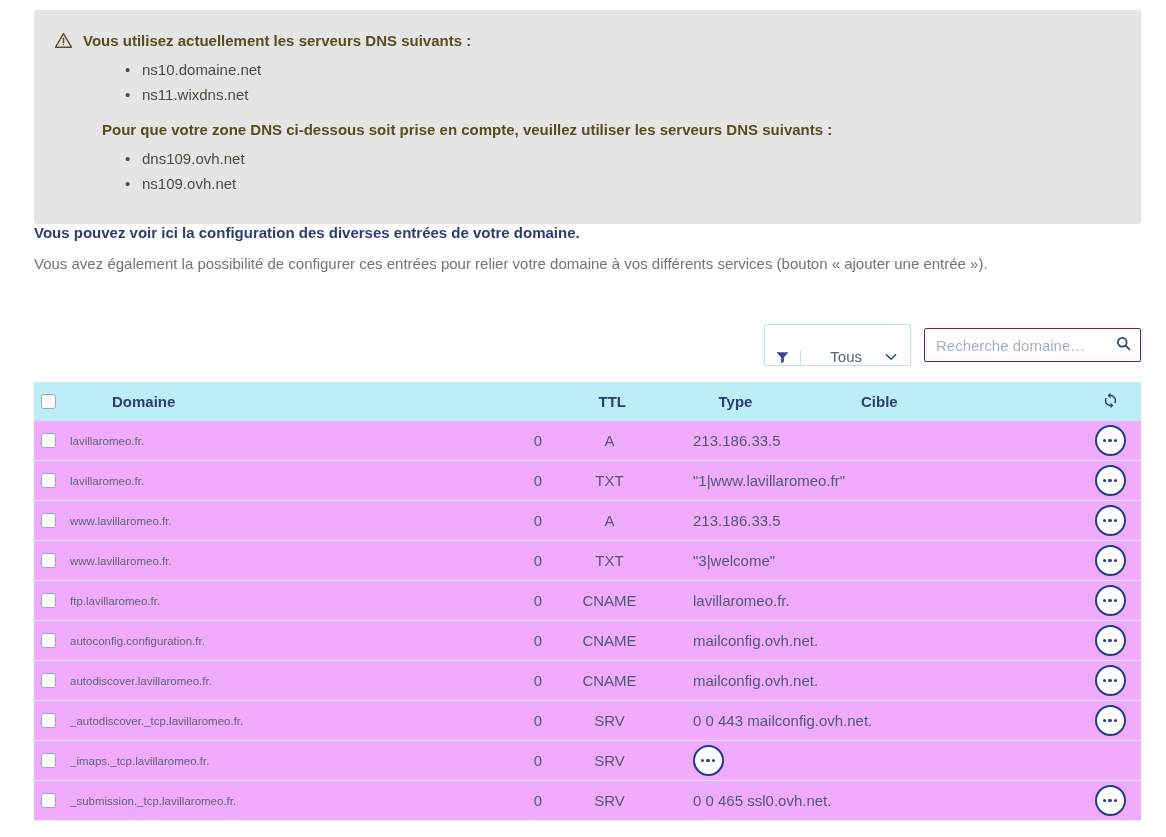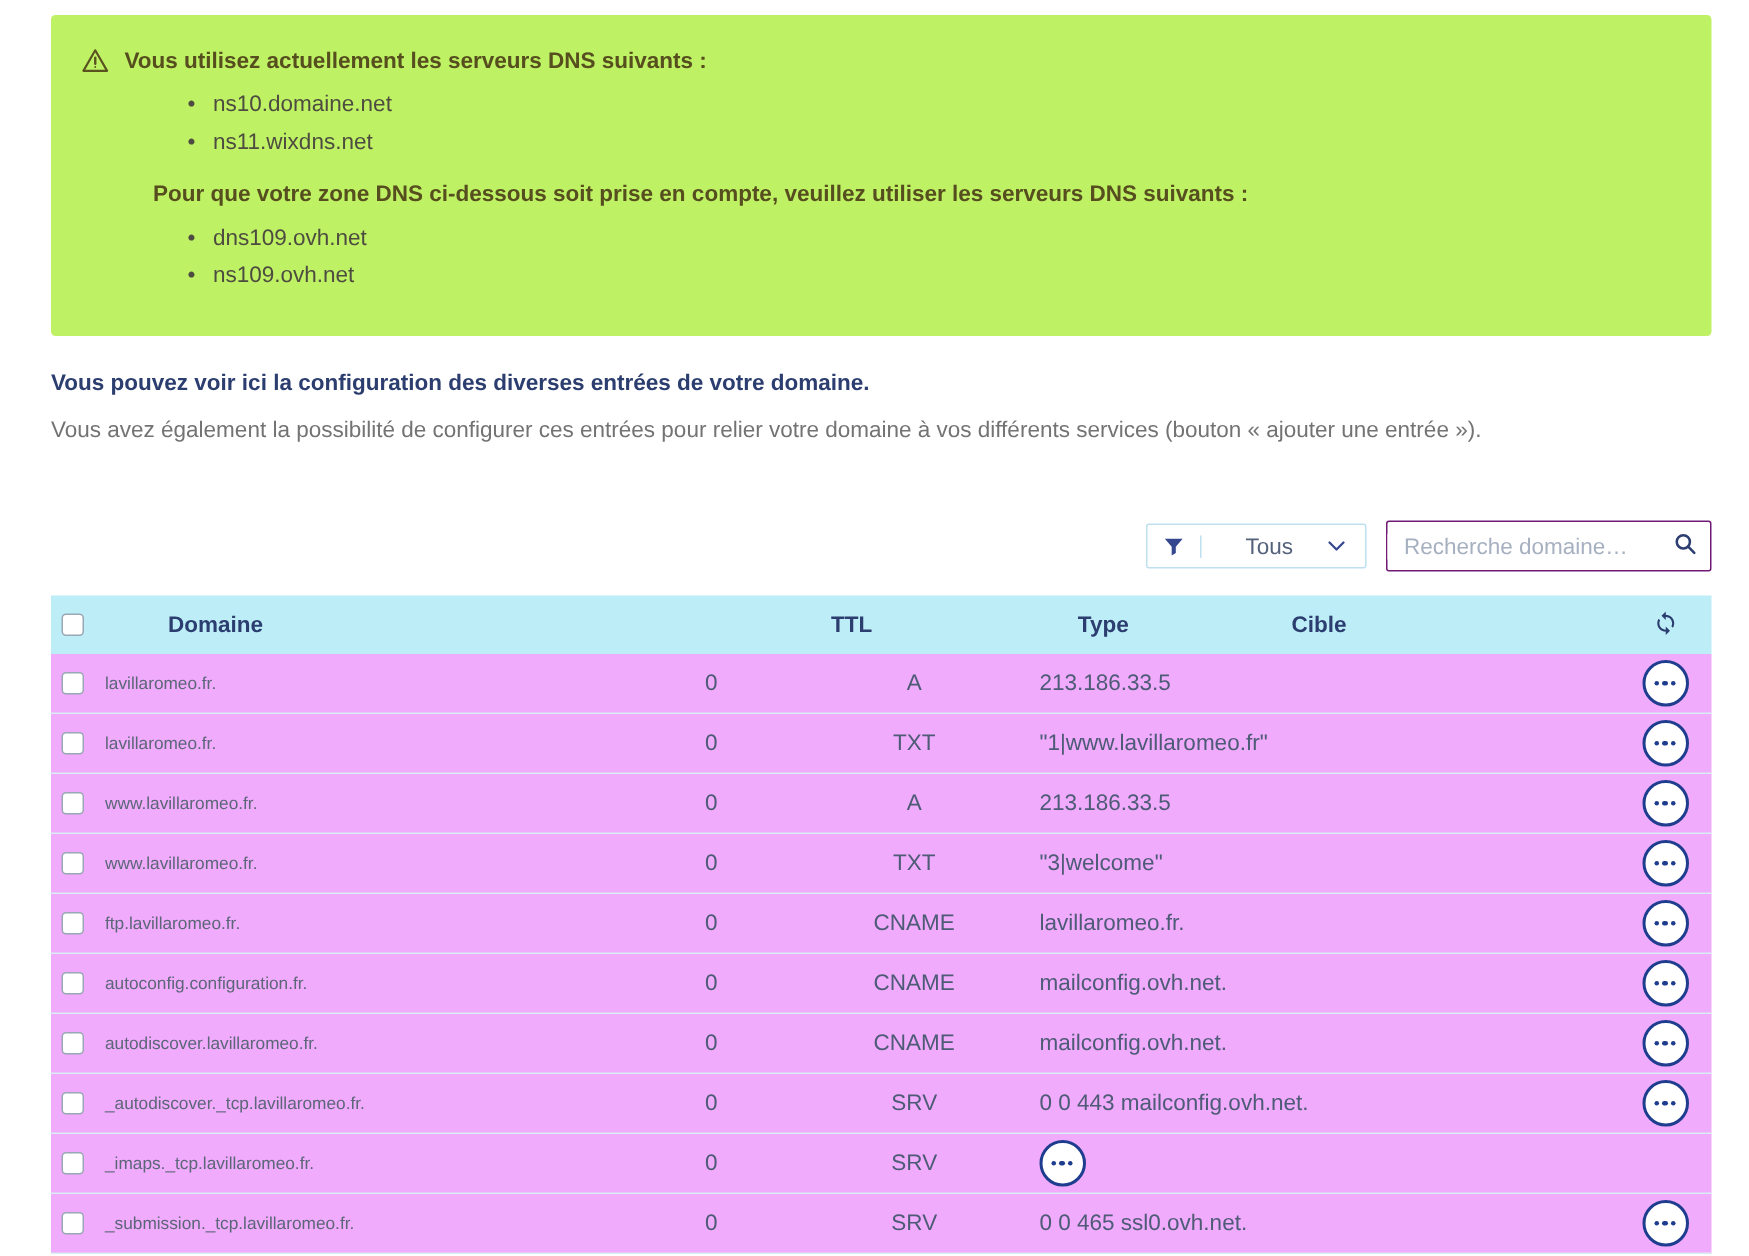--- a/index.html
+++ b/index.html
@@ -8,21 +8,21 @@
     width: 1166px; height: 837px;
     font-family: "Liberation Sans", sans-serif;
     color: #4E5B76;
     overflow: hidden;
     position: relative;
   }
   .page { padding: 10px 25px 0 34px; }
 
   
   .banner {
-    background: #bef264;
+    background: #e5e5e5;
     border-radius: 3px;
     padding: 21px 20px 28px 20px;
     color: #4E4C40;
   }
   .banner-head {
     display: flex; align-items: flex-start; gap: 10px;
   }
   .warn-icon { width: 19px; height: 19px; flex: 0 0 auto; margin-top: 0px; }
   .warn-icon svg { display: block; width: 19px; height: 19px; }
   .banner-title {
@@ -41,37 +41,36 @@
     content: "•";
     position: absolute; left: -17px; color: #4E4C40;
   }
   .banner-title2 {
     font-weight: bold; font-size: 15px; color: #564E1E;
     margin: 13px 0 0 48px; line-height: 19px;
   }
 
   
   .intro-bold {
-    margin-top: 23px;
     font-size: 15px; font-weight: bold; color: #2C3E70;
   }
   .intro-normal {
     margin-top: 14px;
     font-size: 15px; color: #737373;
   }
 
   
   .controls {
     margin-top: 52px;
     display: flex; justify-content: flex-end; align-items: center; gap: 13px;
   }
   .filter-group {
-    display: flex; align-items: center;
+    display: flex; align-items: flex-end;
     border: 1px solid #BEE0EF; border-radius: 2px;
-    height: 30px; background: #fff; cursor: pointer; gap: 17px;
+    height: 42px; background: #fff; cursor: pointer; gap: 17px;
   }
   .filter-icon-seg {
     width: 36px; display: flex; align-items: center; justify-content: center;
     border-right: 1px solid #BEE0EF;
   }
   .filter-icon-seg svg { width: 15px; height: 15px; }
   .filter-label-seg {
     display: flex; align-items: center; gap: 22px; padding: 0 12px;
     font-size: 15px; color: #56627C;
   }
@@ -103,21 +102,21 @@
     font-weight: bold; font-size: 15px; color: #2C3E70; gap: 42px;
   }
   .row {
     height: 40px;
     display: flex; align-items: center;
     border-bottom: 1px solid #D9EDF4;
     background: #f0abfc;
   }
   .cell-cb { width: 36px; padding-left: 7px; display: flex; align-items: center; }
   .cell-domain { width: 400px; padding-left: 0; }
-  .cell-ttl { width: 72px; text-align: left; }
+  .cell-ttl { width: 72px; text-align: right; }
   .cell-type { width: 135px; text-align: center; }
   .cell-target { flex: 1; padding-left: 16px; }
   .cell-actions { width: 62px; display: flex; justify-content: center; }
 
   .thead .cell-domain { padding-left: 0; }
   .thead .cell-target { padding-left: 16px; }
 
   .row .cell-domain { font-size: 11.5px; color: #5C6678; }
   .row .cell-ttl, .row .cell-type, .row .cell-target { font-size: 15px; color: #4E5B76; }
 

